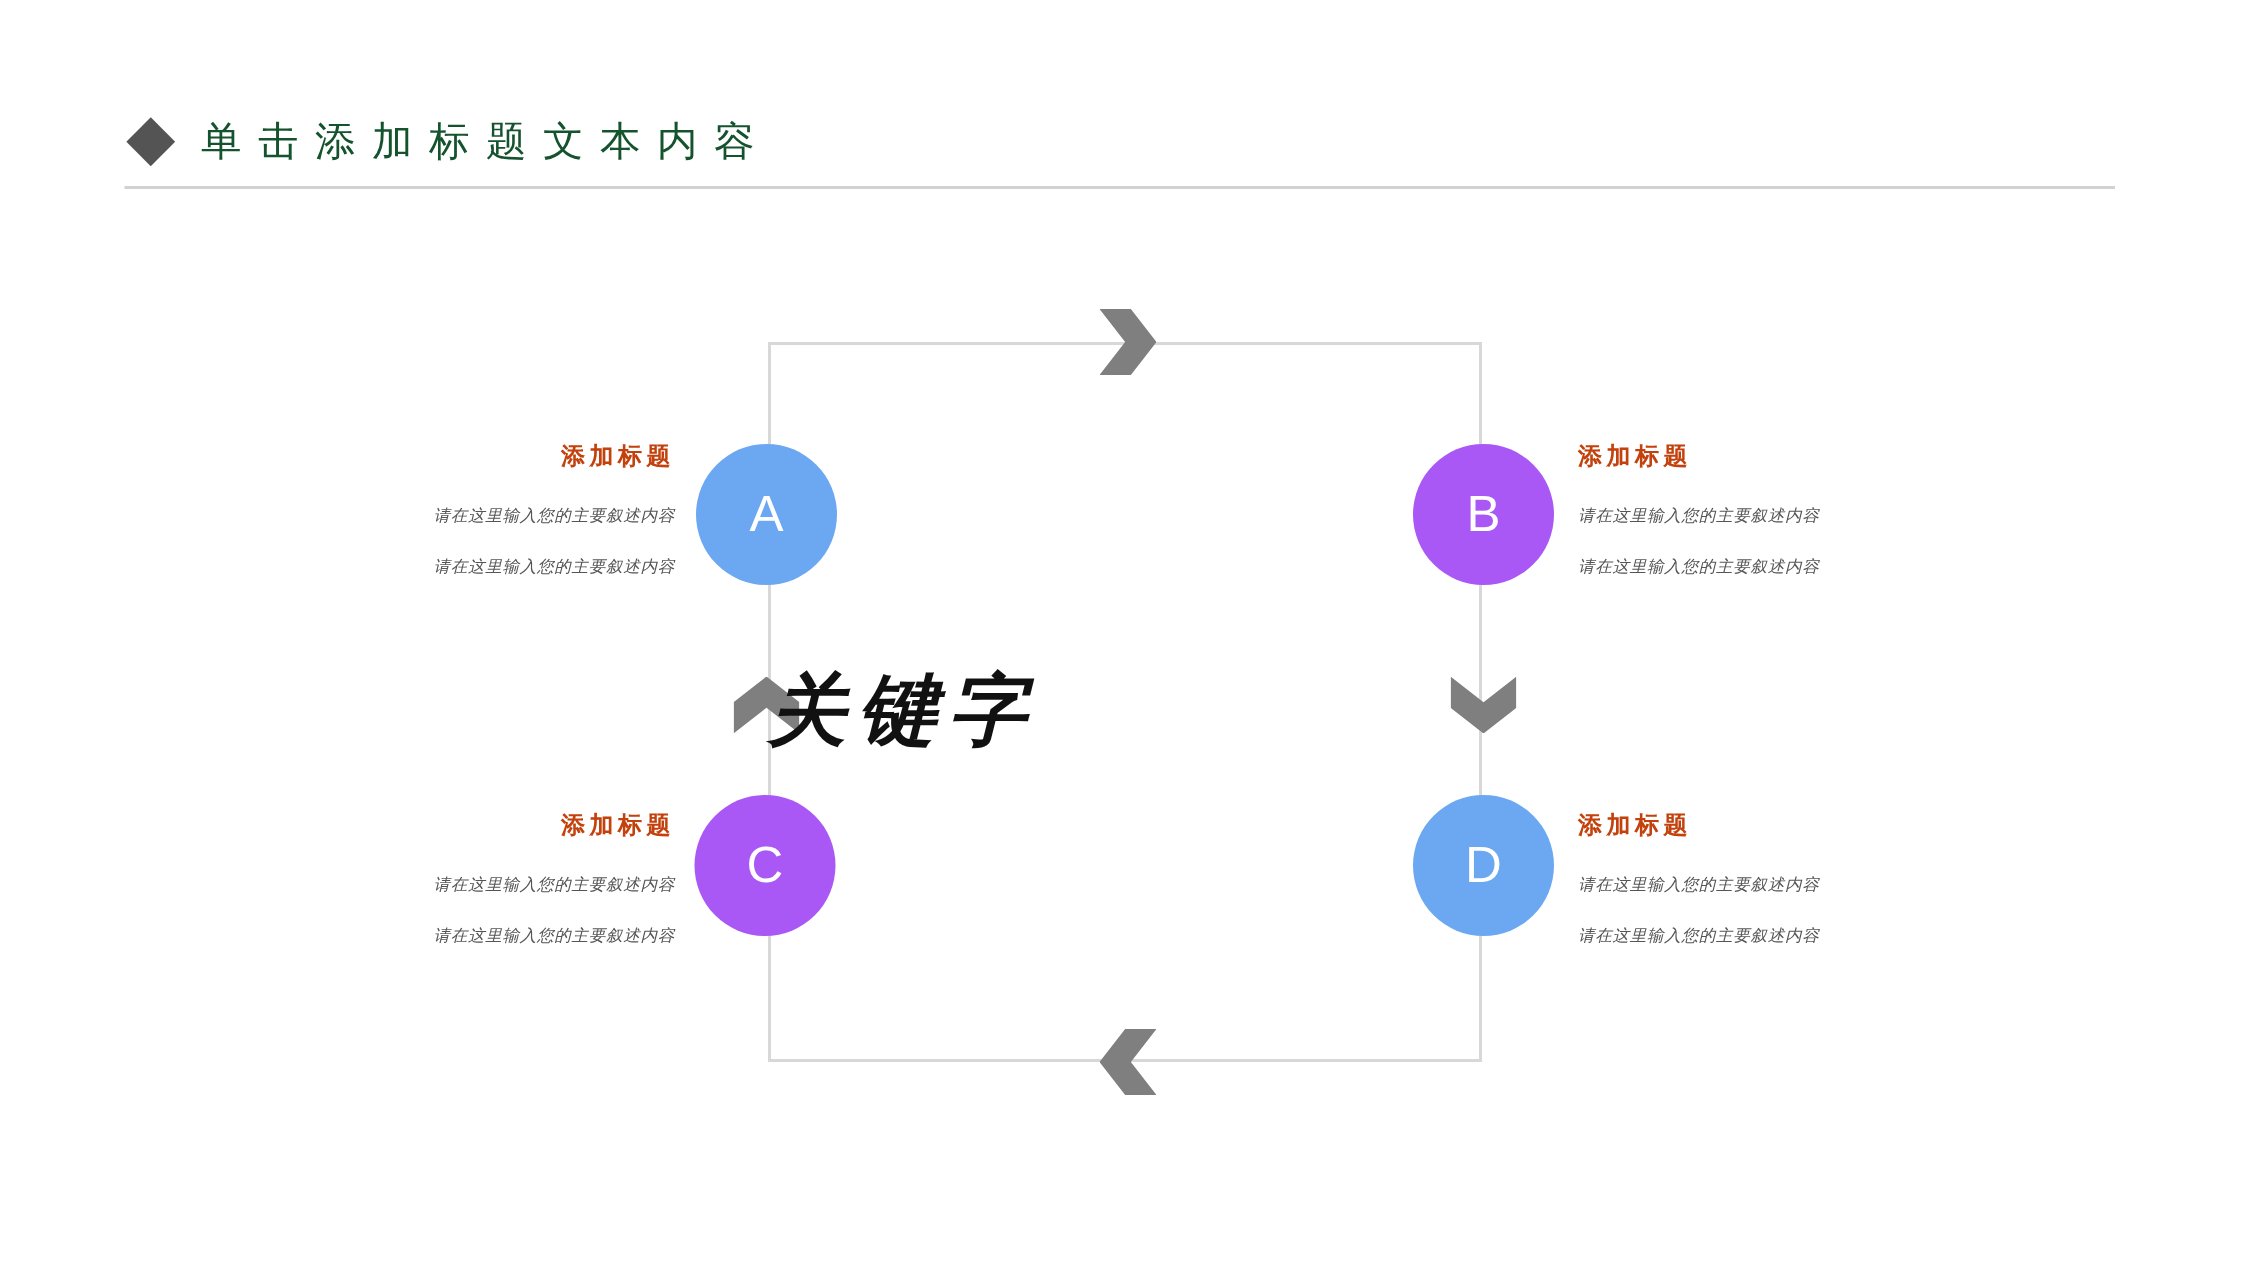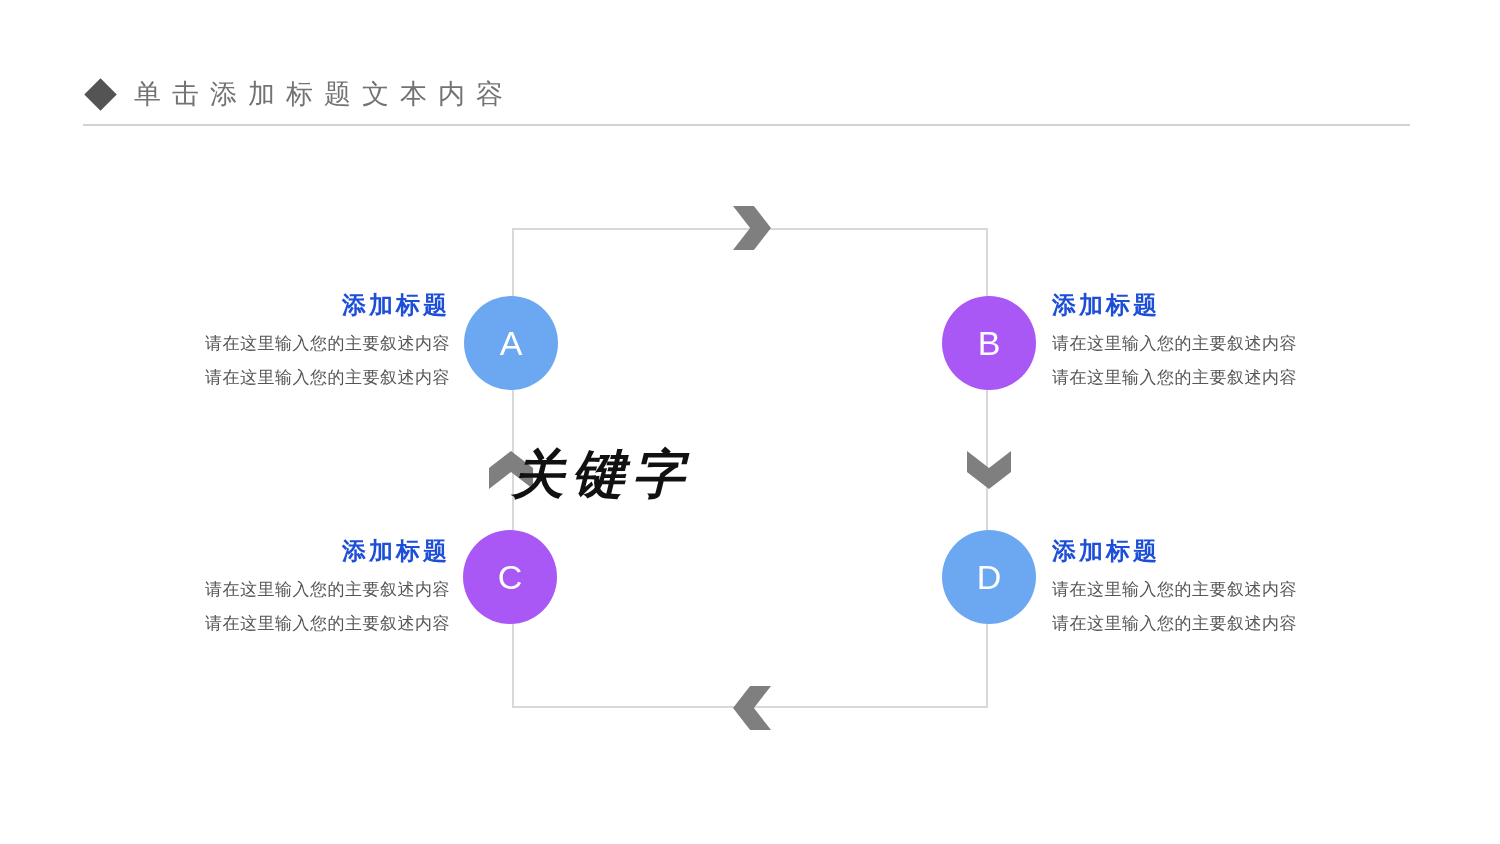--- a/index.html
+++ b/index.html
@@ -25,21 +25,21 @@
     width: 23px;
     height: 23px;
     transform: rotate(45deg);
     margin: 0 22px 0 6px;
     flex: 0 0 auto;
   }
   .header-title {
     font-size: 27px;
     font-weight: 400;
     letter-spacing: 11px;
-    color: #737373;
+    color: #14532d;
     white-space: nowrap;
   }
   .header-rule {
     position: absolute;
     left: 83px;
     top: 124px;
     width: 1327px;
     height: 2px;
     background: #d2d2d2;
   }
@@ -105,34 +105,35 @@
   
   .block {
     position: absolute;
     width: 330px;
   }
   .block-left  { text-align: right; right: 1050px; }
   .block-right { text-align: left;  left: 1052px; }
   .block-top    { top: 290px; }
   .block-bottom { top: 536px; }
   .block-title {
-    font-size: 24px;
+    font-size: 16px;
     font-weight: 700;
     letter-spacing: 3px;
-    color: #1d4ed8;
+    color: #c2410c;
     line-height: 30px;
     margin: 0 0 7px 0;
   }
   .block-body {
-    font-size: 17px;
+    font-size: 11px;
     letter-spacing: 0.5px;
     color: #555555;
     line-height: 34px;
     margin: 0;
     white-space: nowrap;
+    font-style: italic;
   }
 </style>
 </head>
 <body>
 
 <div class="slide">
 
   <div class="header">
     <span class="diamond" style="background-color: rgb(84, 84, 84);"></span>
     <span class="header-title">单击添加标题文本内容</span>

